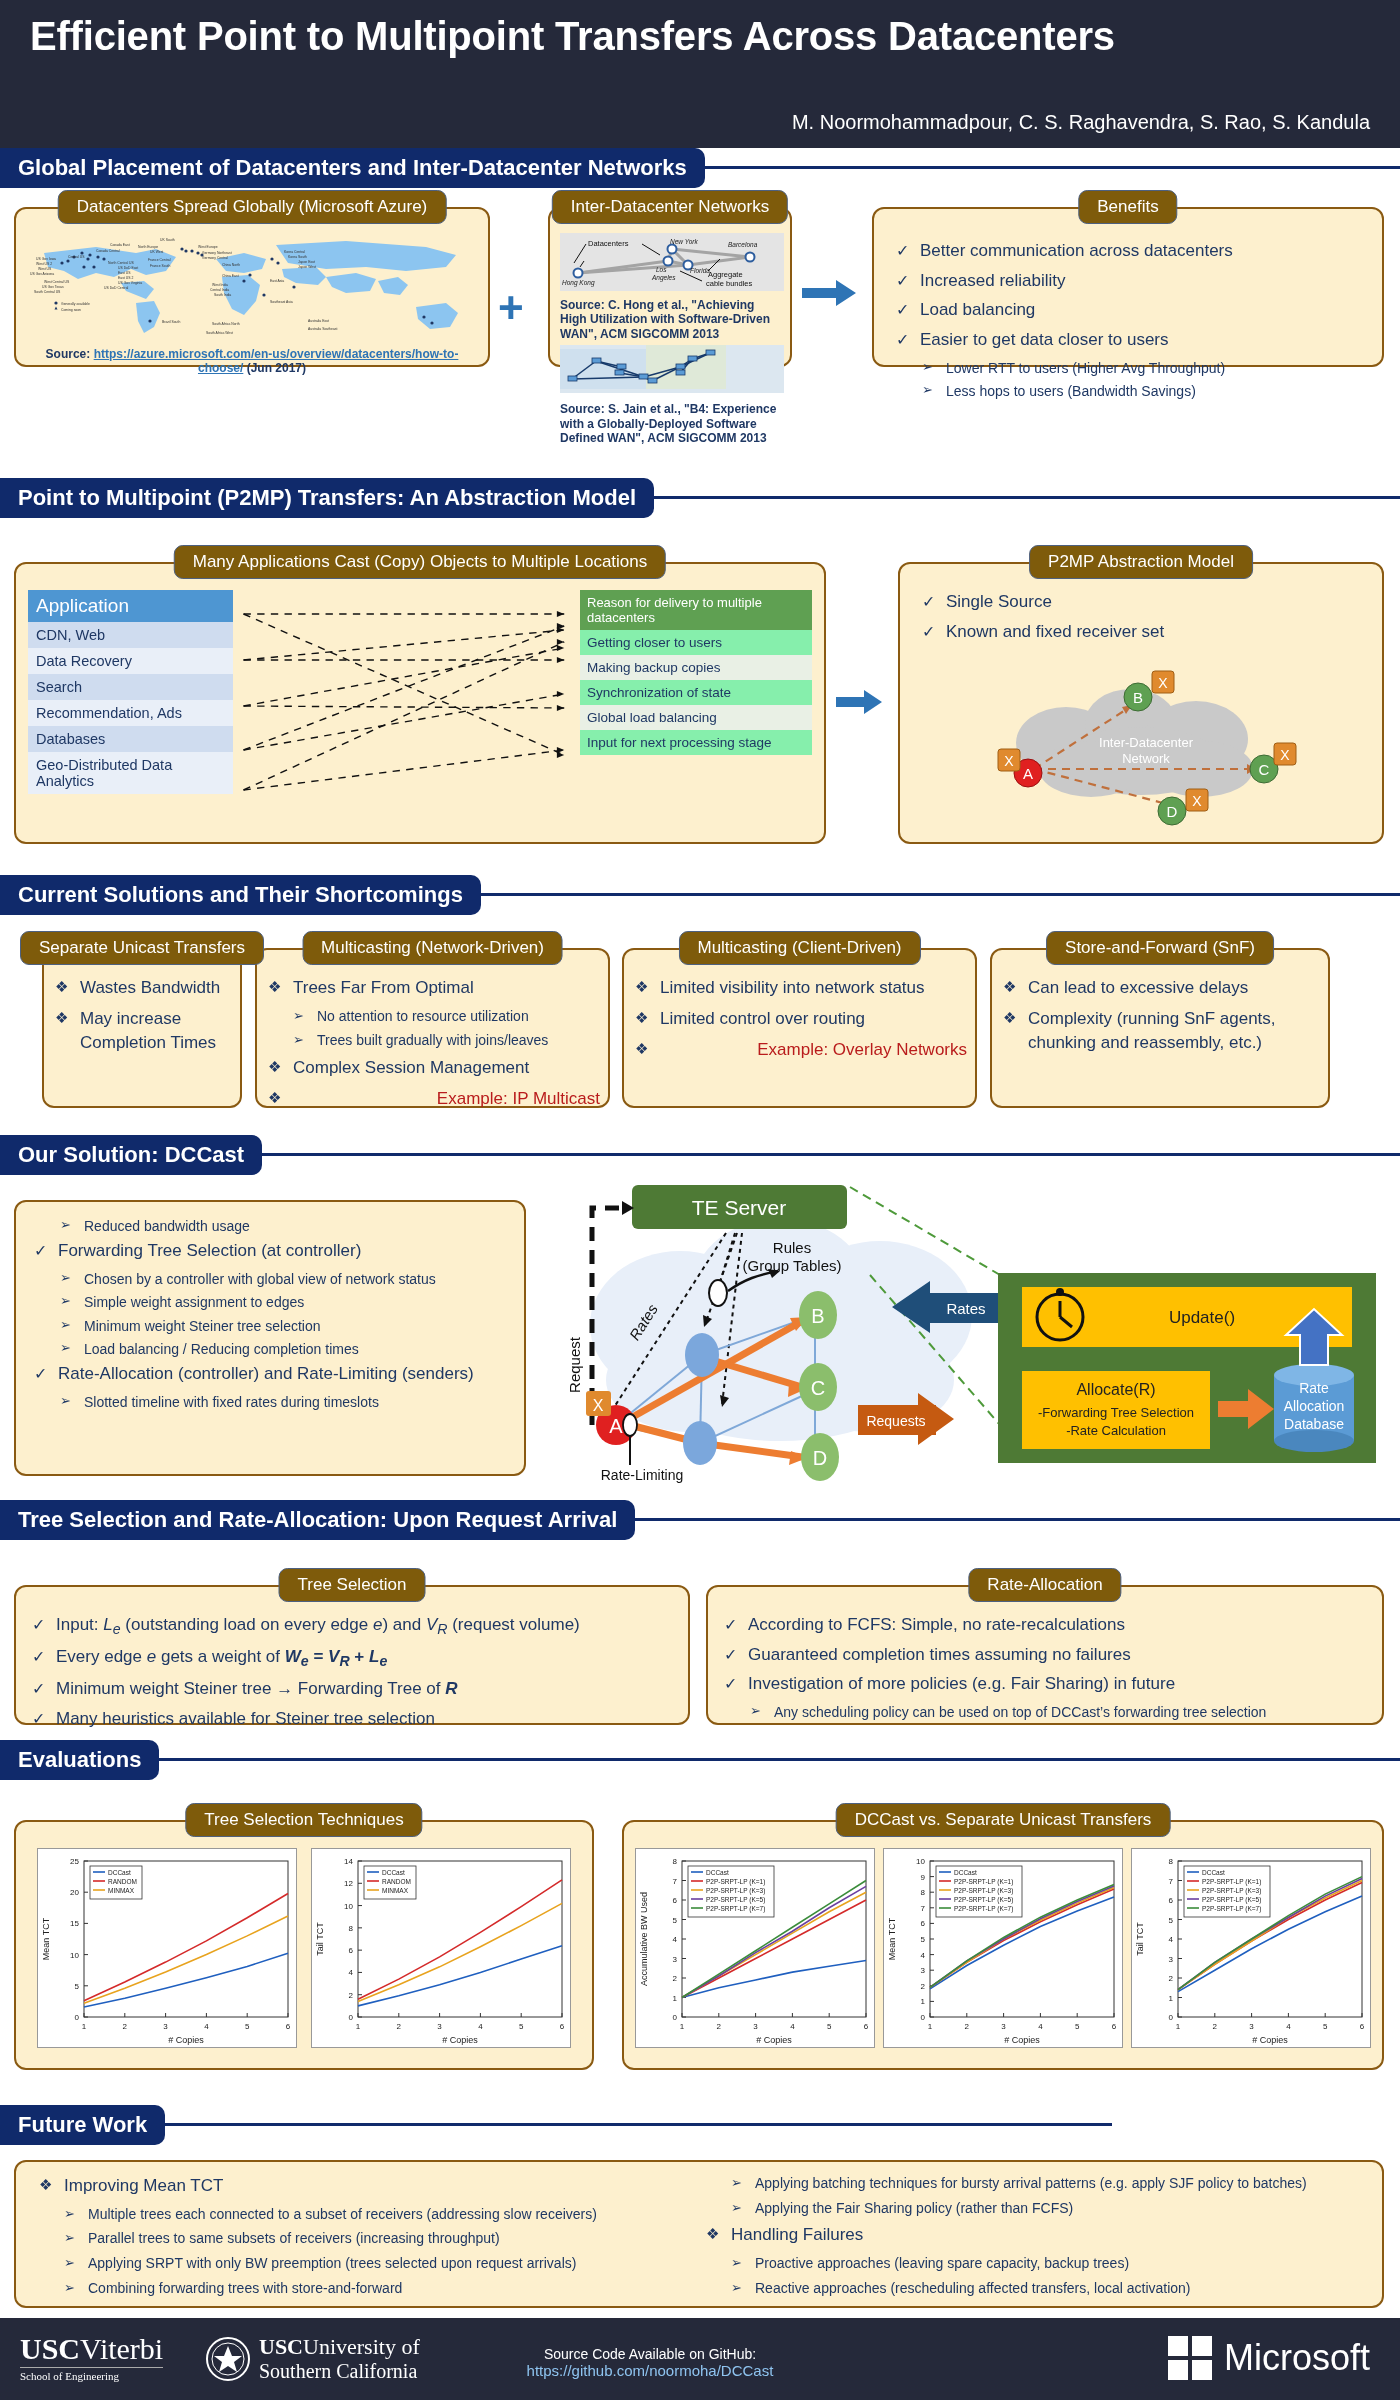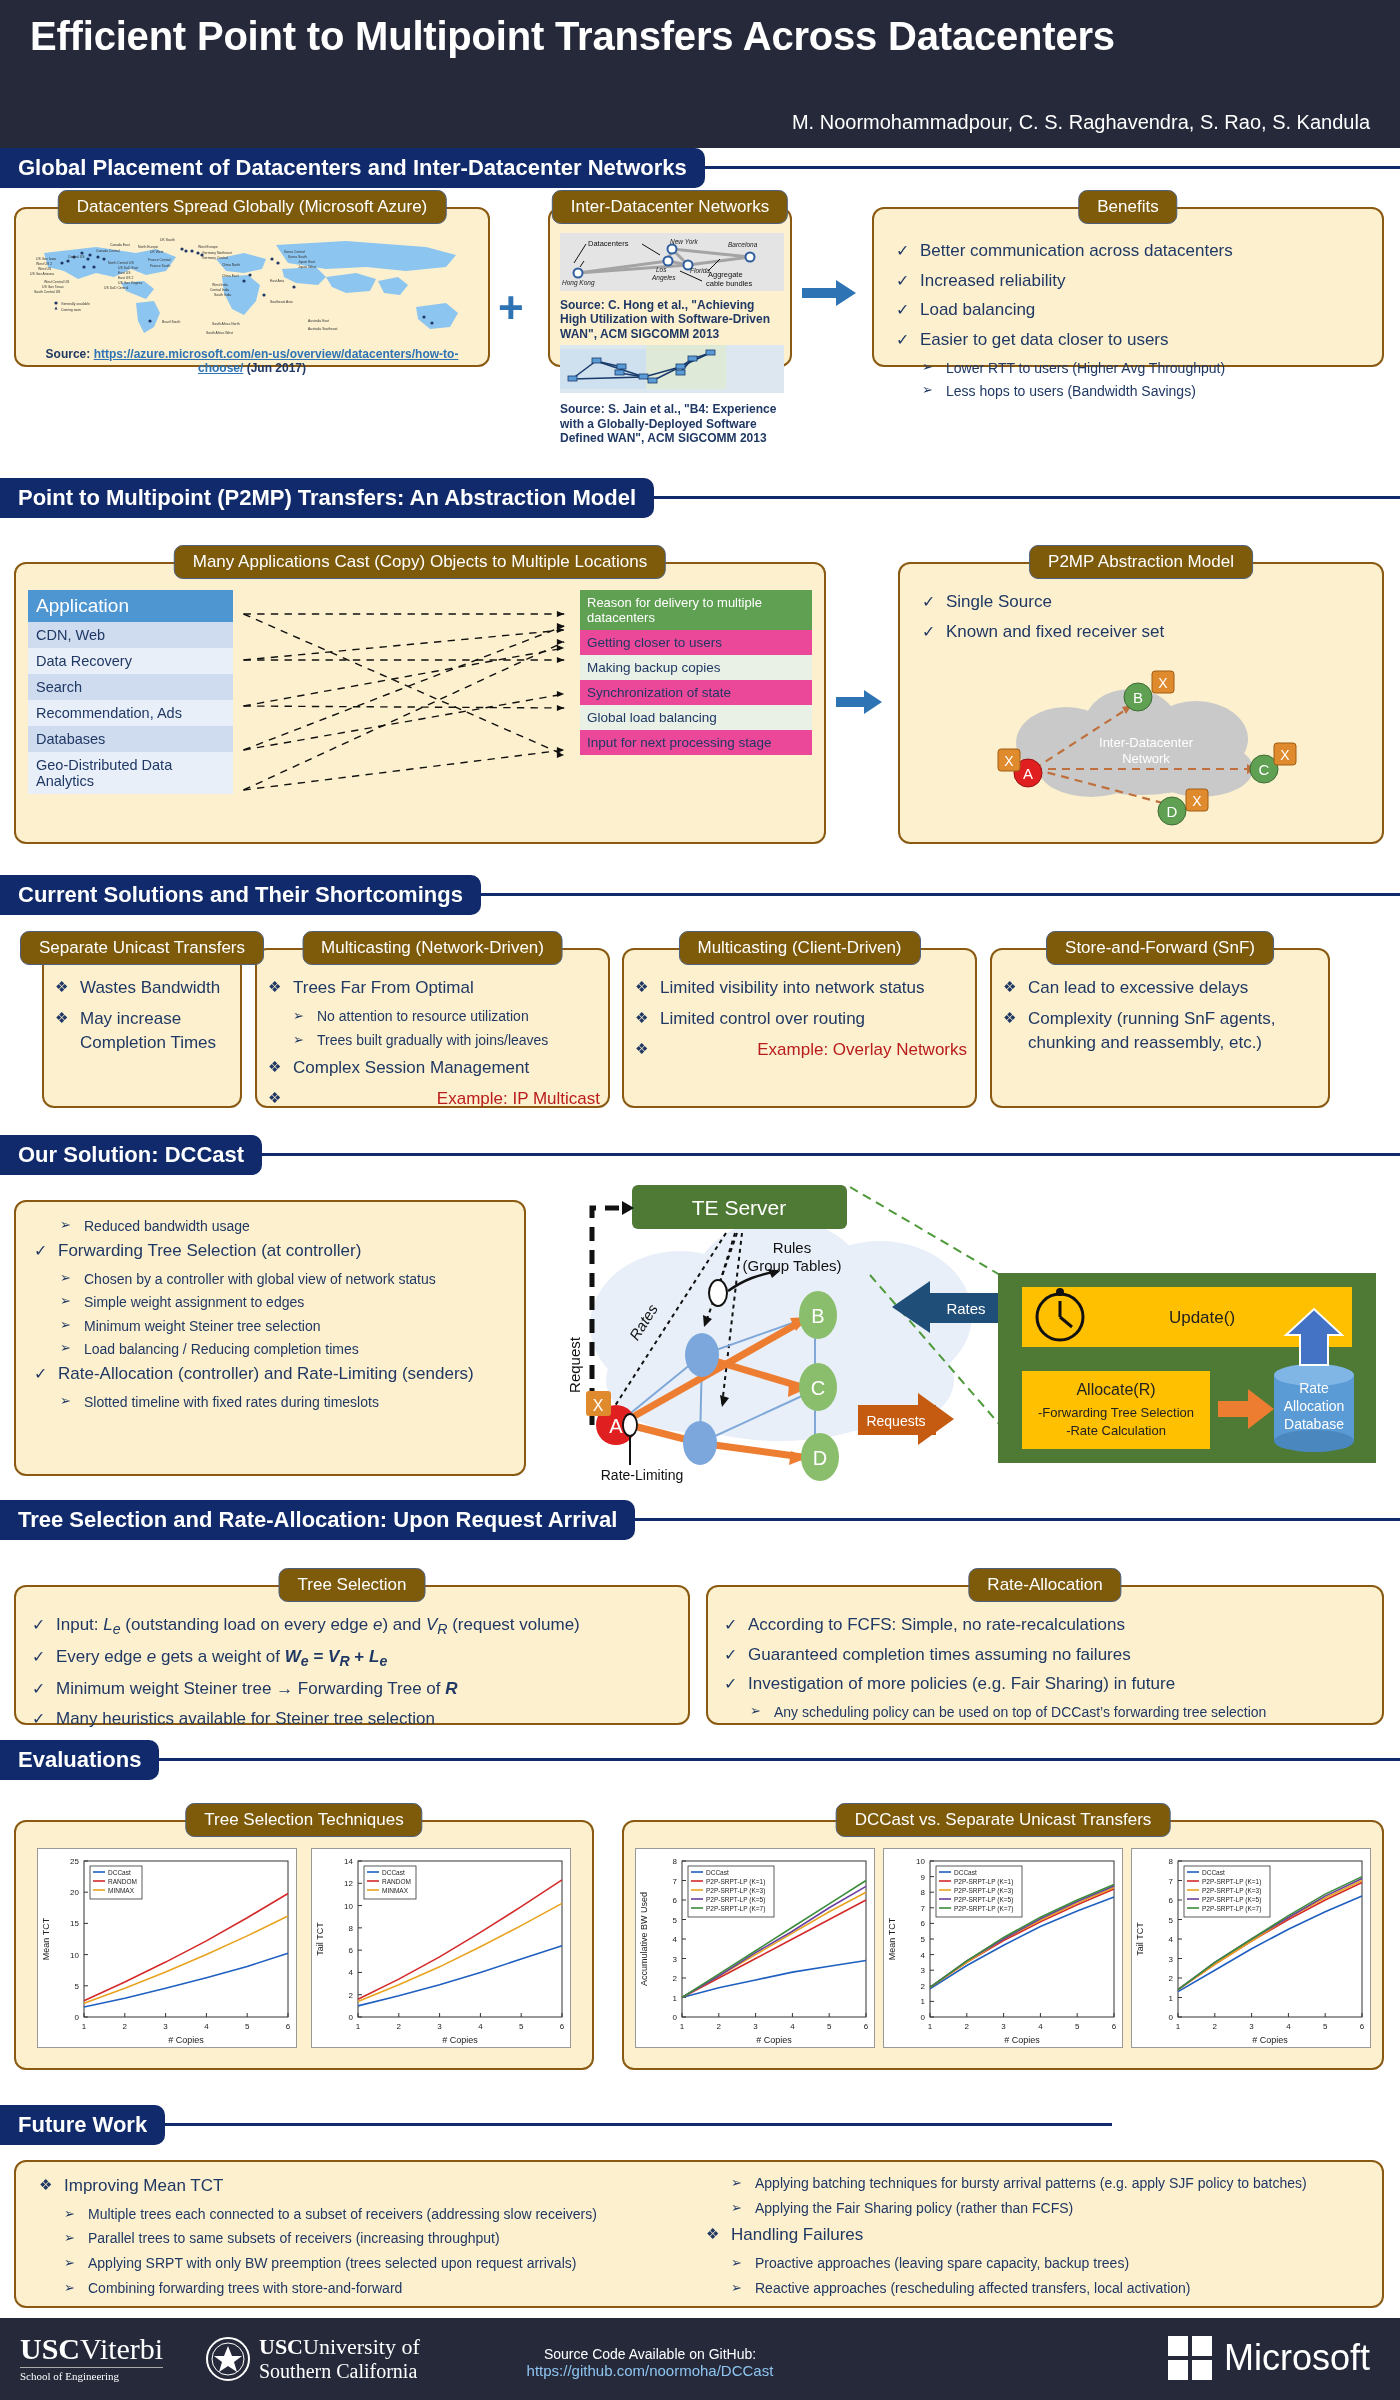--- a/index.html
+++ b/index.html
@@ -121,21 +121,21 @@
   .apptable .td {
     font-size: 14.5px; padding: 5px 8px; color:#1F3864;
   }
   .apptable .td.odd { background: #CFDCEF; }
   .apptable .td.even { background: #E9EFF8; }
   .reasontable { width: 232px; }
   .reasontable .th {
     background: #5FA052; color: #fff; font-size: 13px; padding: 5px 7px;
   }
   .reasontable .td { font-size: 13.5px; padding: 5px 7px; color:#1F3864; }
-  .reasontable .td.odd { background: #ec4899; }
+  .reasontable .td.odd { background: #86efac; }
   .reasontable .td.even { background: #E9F0E5; }
 
   
   .chartbox { background:#fff; border:1px solid #999; position:relative; }
 
   
   .footer {
     position: absolute; bottom: 0; left: 0;
     width: 1400px; height: 82px;
     background: #25293A; color: #fff;

